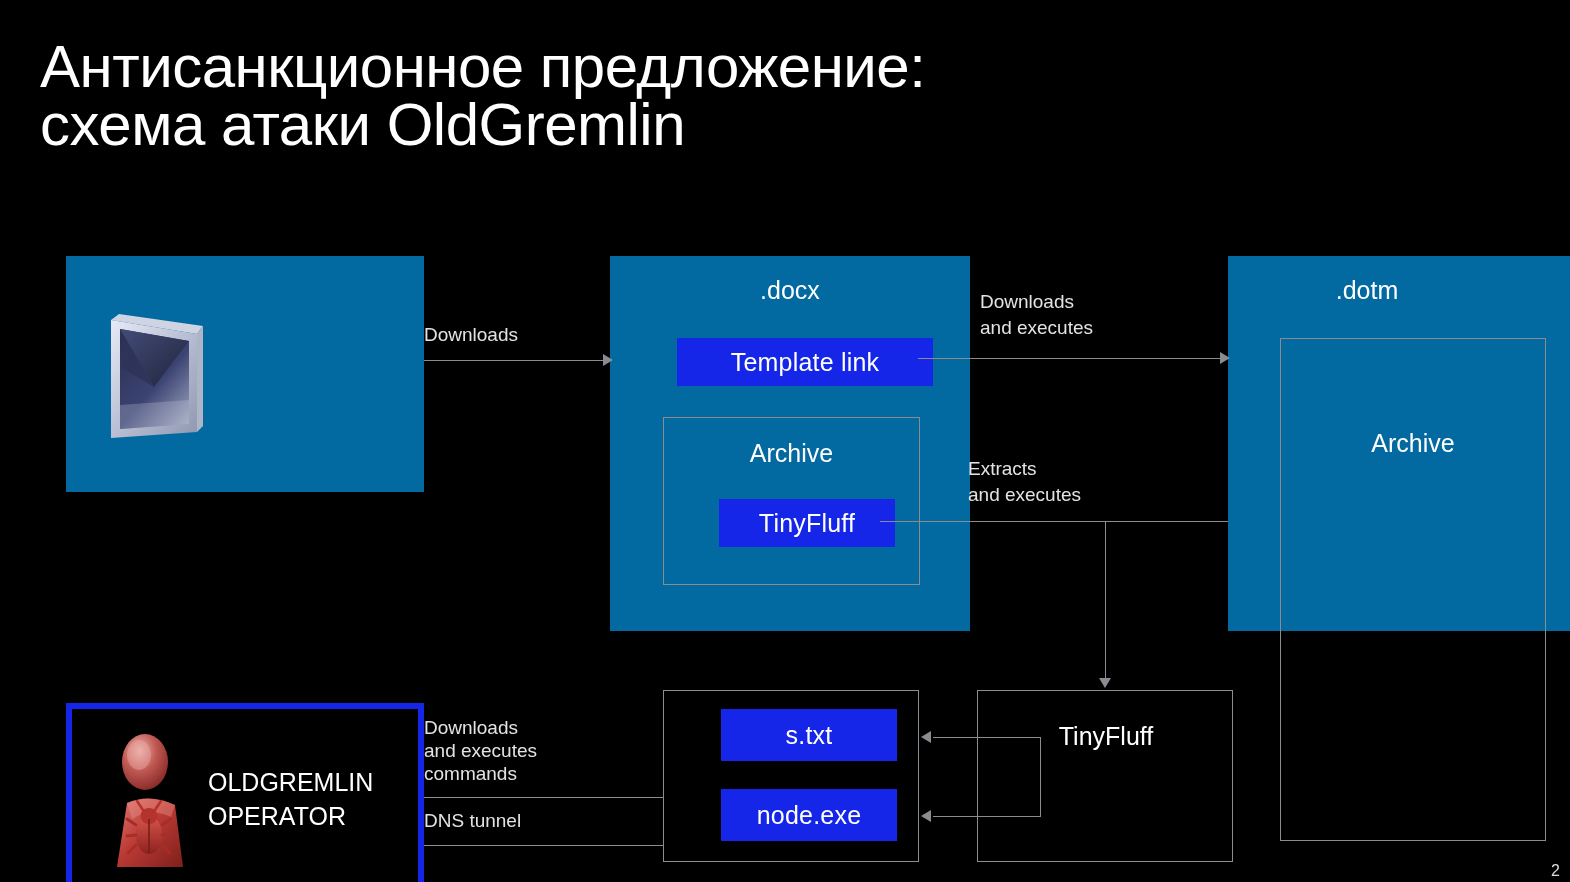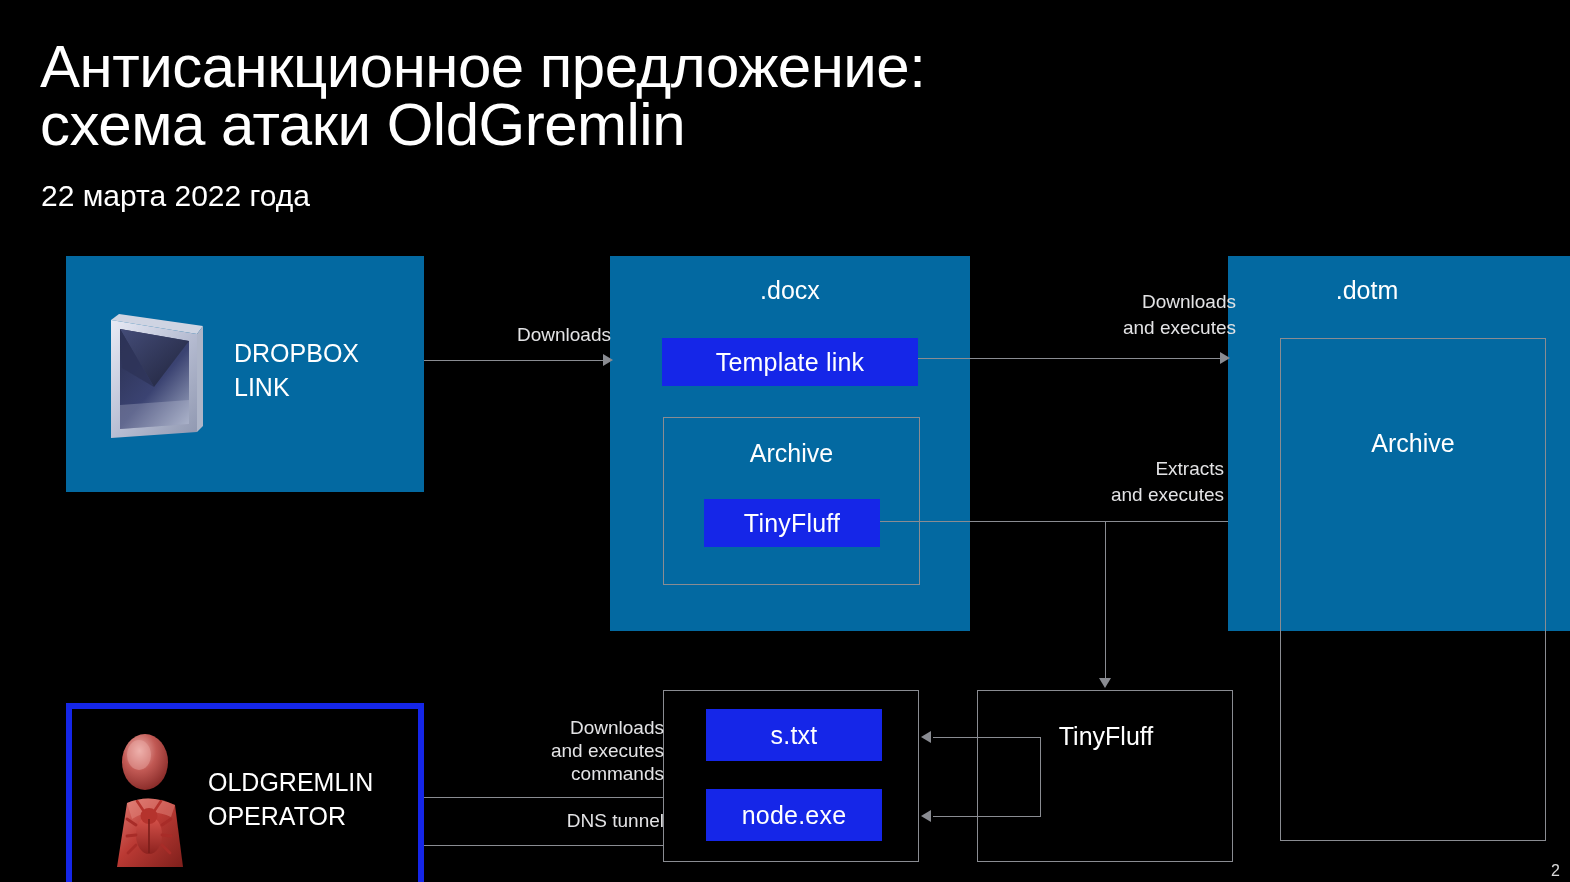--- a/index.html
+++ b/index.html
@@ -34,37 +34,37 @@
   .outline-box {
     position:absolute;
     border:1px solid #8a8c92;
     background:transparent;
   }
   .blue-chip {
     position:absolute;
     background:#1526e8;
     color:#ffffff;
     display:flex; align-items:center; justify-content:center;
-    font-size:25px; line-height:28px; letter-spacing:0.2px;
+    font-size:25px; line-height:28px; letter-spacing:0.2px;margin-left:15px;
   }
   .plain-label {
     position:absolute;
     color:#ffffff; font-size:25px; line-height:30px;
     display:flex; align-items:center; justify-content:center;
   }
   .box-text {
     position:absolute;
     color:#ffffff; font-size:25px; line-height:34px; white-space:pre-line;
   }
 
   
   .edge-label {
     position:absolute;
     color:#e3e3e5; font-size:19px; line-height:26px;
-    text-align:right; white-space:pre-line;
+    text-align:left; white-space:pre-line;
   }
   .edge-label.small { font-size:19px; line-height:23px; }
 
   
   .hline { position:absolute; height:1px; background:#8a8c92; }
   .vline { position:absolute; width:1px; background:#8a8c92; }
   .arrow-r, .arrow-l, .arrow-d {
     position:absolute; width:0; height:0;
   }
   .arrow-r {
@@ -96,21 +96,20 @@
     color:#ffffff; font-size:16px; opacity:.85;
   }
 </style>
 </head>
 <body>
 
 <div id="stage">
 
   <div class="title">Антисанкционное предложение:
 схема атаки OldGremlin</div>
-  <div class="subtitle">22 марта 2022 года</div>
 
   <div class="panel" style="left:66px; top:256px; width:358px; height:236px;">
     <div class="icon-wrap" style="left:35px; top:54px; width:110px; height:132px;">
       <svg viewBox="0 0 110 132" width="110" height="132">
         <defs>
           <linearGradient id="envFrame" x1="0" y1="0" x2="1" y2="1">
             <stop offset="0%" stop-color="#e8ebf5"></stop>
             <stop offset="50%" stop-color="#b9bfd4"></stop>
             <stop offset="100%" stop-color="#8f97b0"></stop>
           </linearGradient>
@@ -131,22 +130,20 @@
         <polygon points="10,10 96,24 96,122 10,128" fill="url(#envFrame)"></polygon>
 
         <polygon points="19,19 88,31 88,114 19,119" fill="url(#envBody)"></polygon>
 
         <polygon points="19,19 88,31 53,77" fill="url(#envFlap)"></polygon>
         <polygon points="19,19 53,77 21,58" fill="#2e3458" opacity="0.85"></polygon>
 
         <polygon points="19,95 88,90 88,114 19,119" fill="#c9cede" opacity="0.28"></polygon>
       </svg>
     </div>
-    <div class="box-text" style="left:168px; top:80px; width:180px;">DROPBOX
-LINK</div>
   </div>
 
   <div class="panel" style="left:610px; top:256px; width:360px; height:375px;">
     <div class="panel-title" style="top:19px;">.docx</div>
     <div class="blue-chip" style="left:52px; top:82px; width:256px; height:48px;">Template link</div>
     <div class="outline-box" style="left:53px; top:161px; width:257px; height:168px;"></div>
     <div class="plain-label" style="left:53px; top:180px; width:257px; height:34px;">Archive</div>
     <div class="blue-chip" style="left:94px; top:243px; width:176px; height:48px;">TinyFluff</div>
   </div>
 

